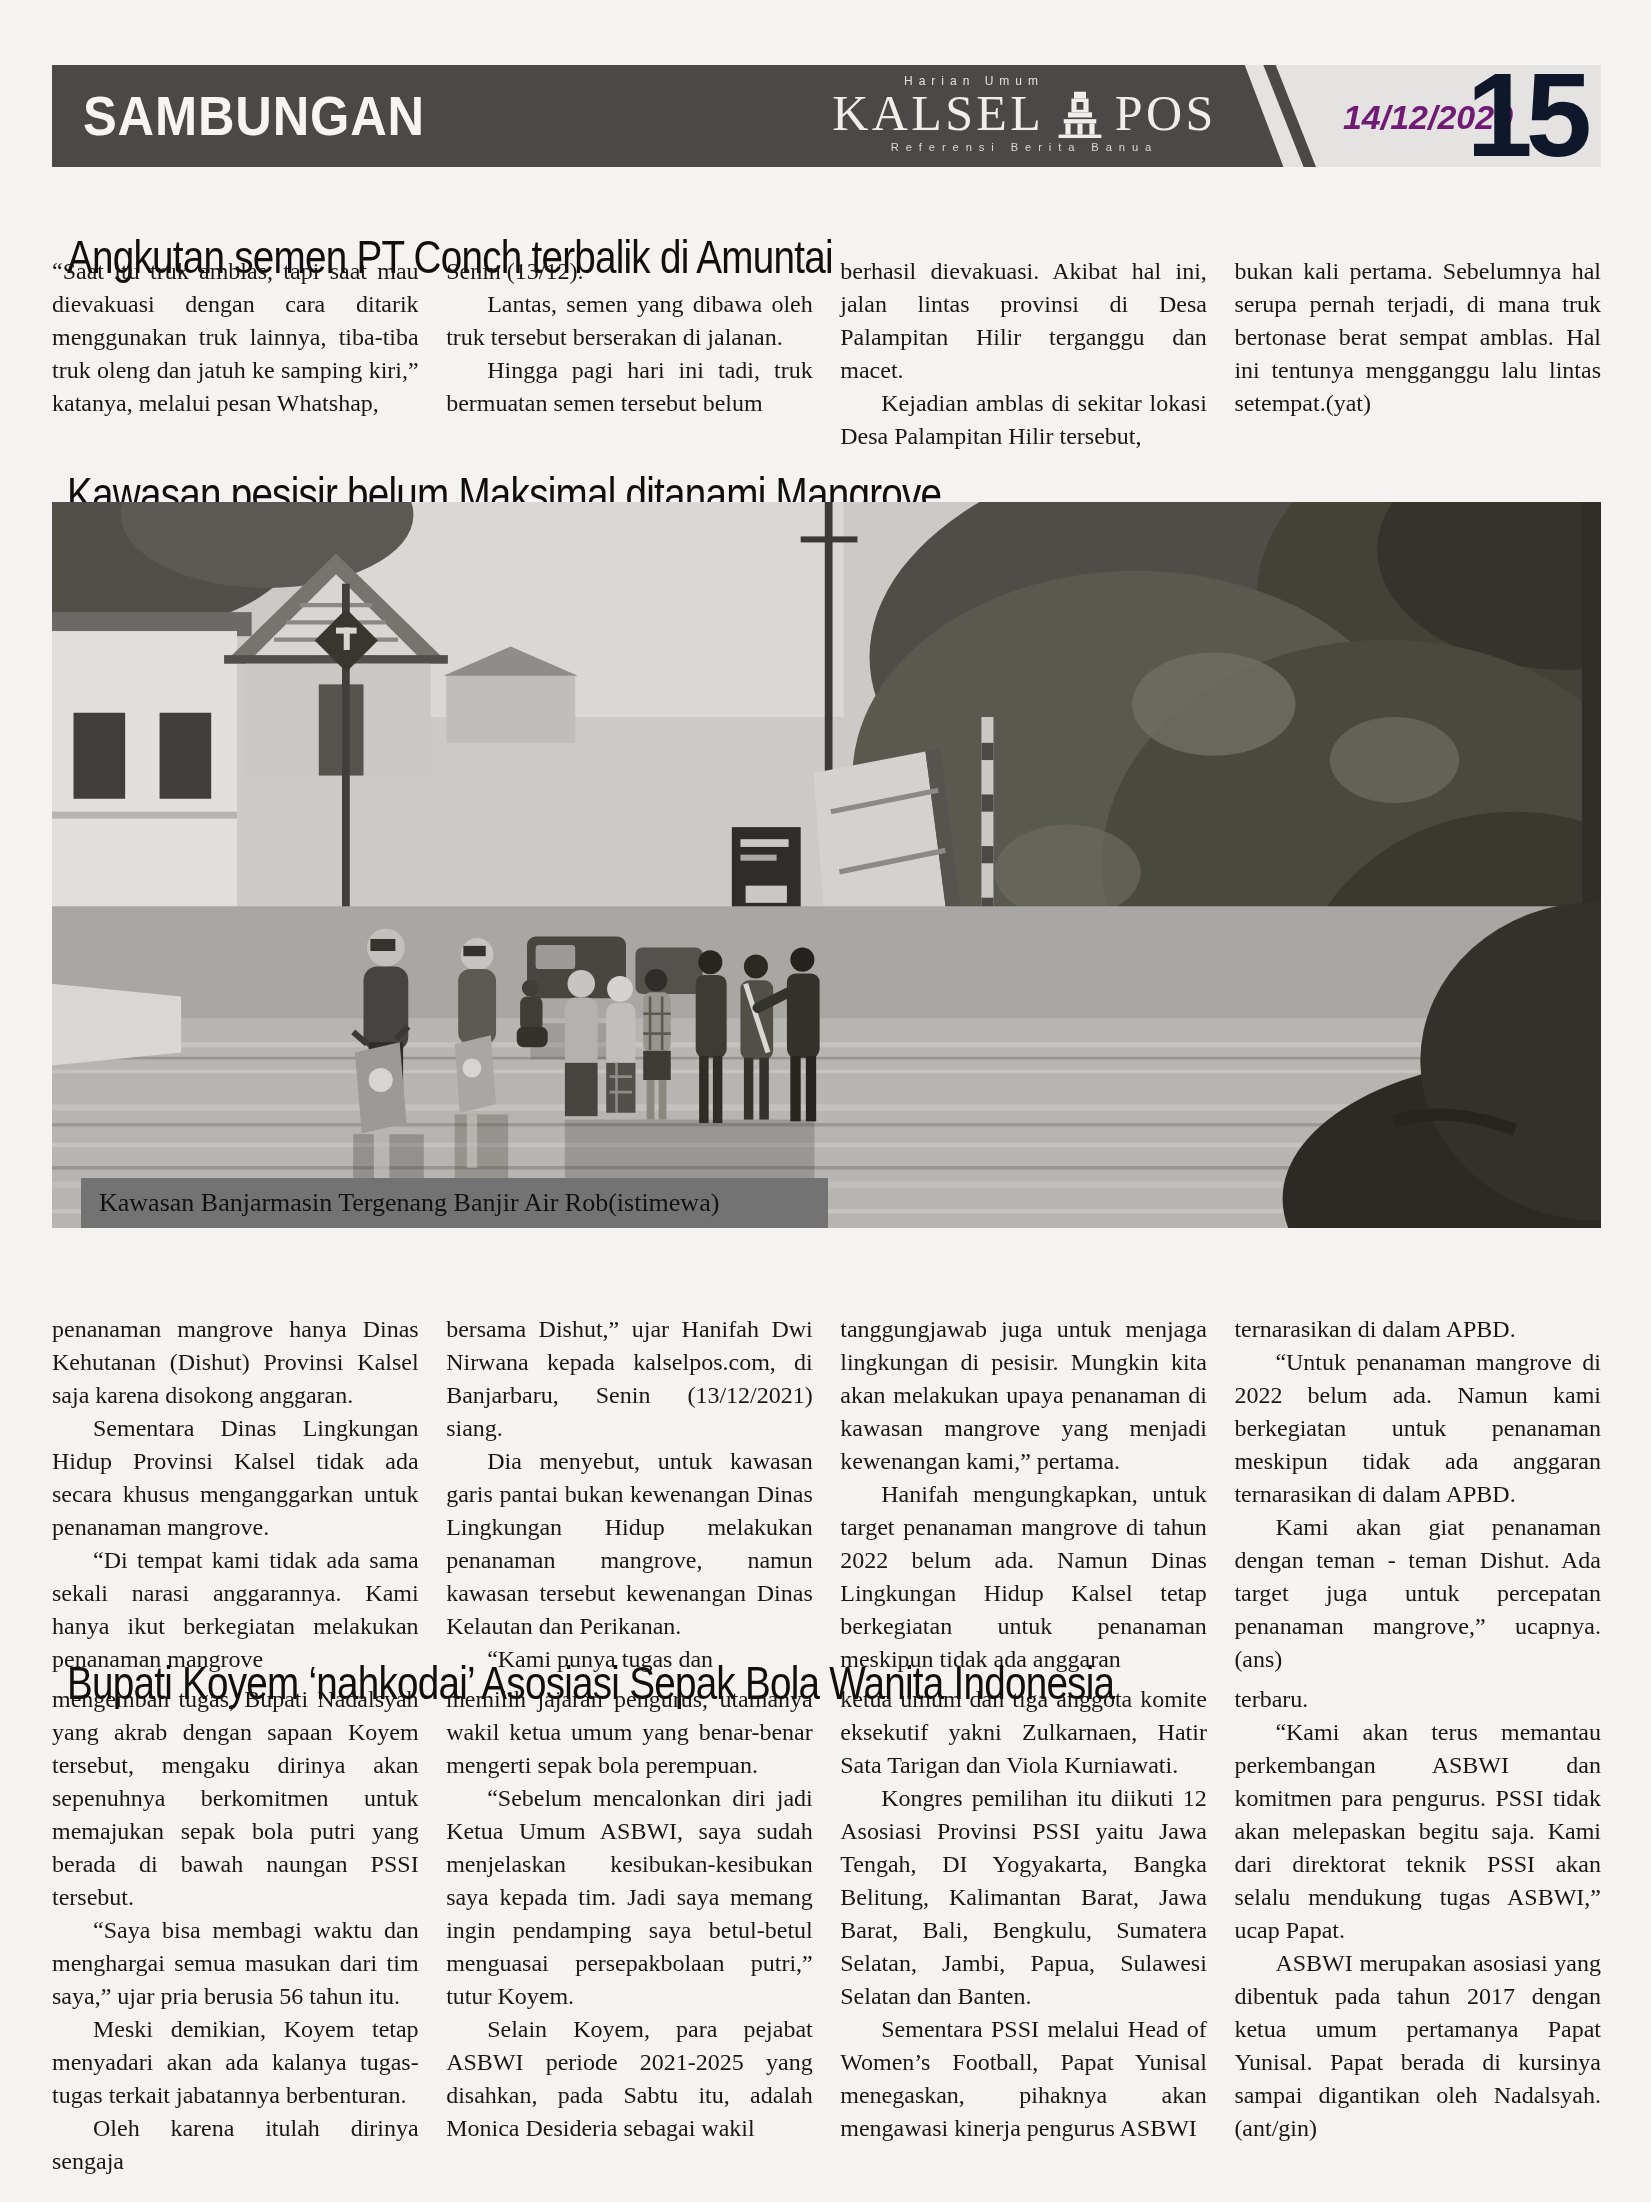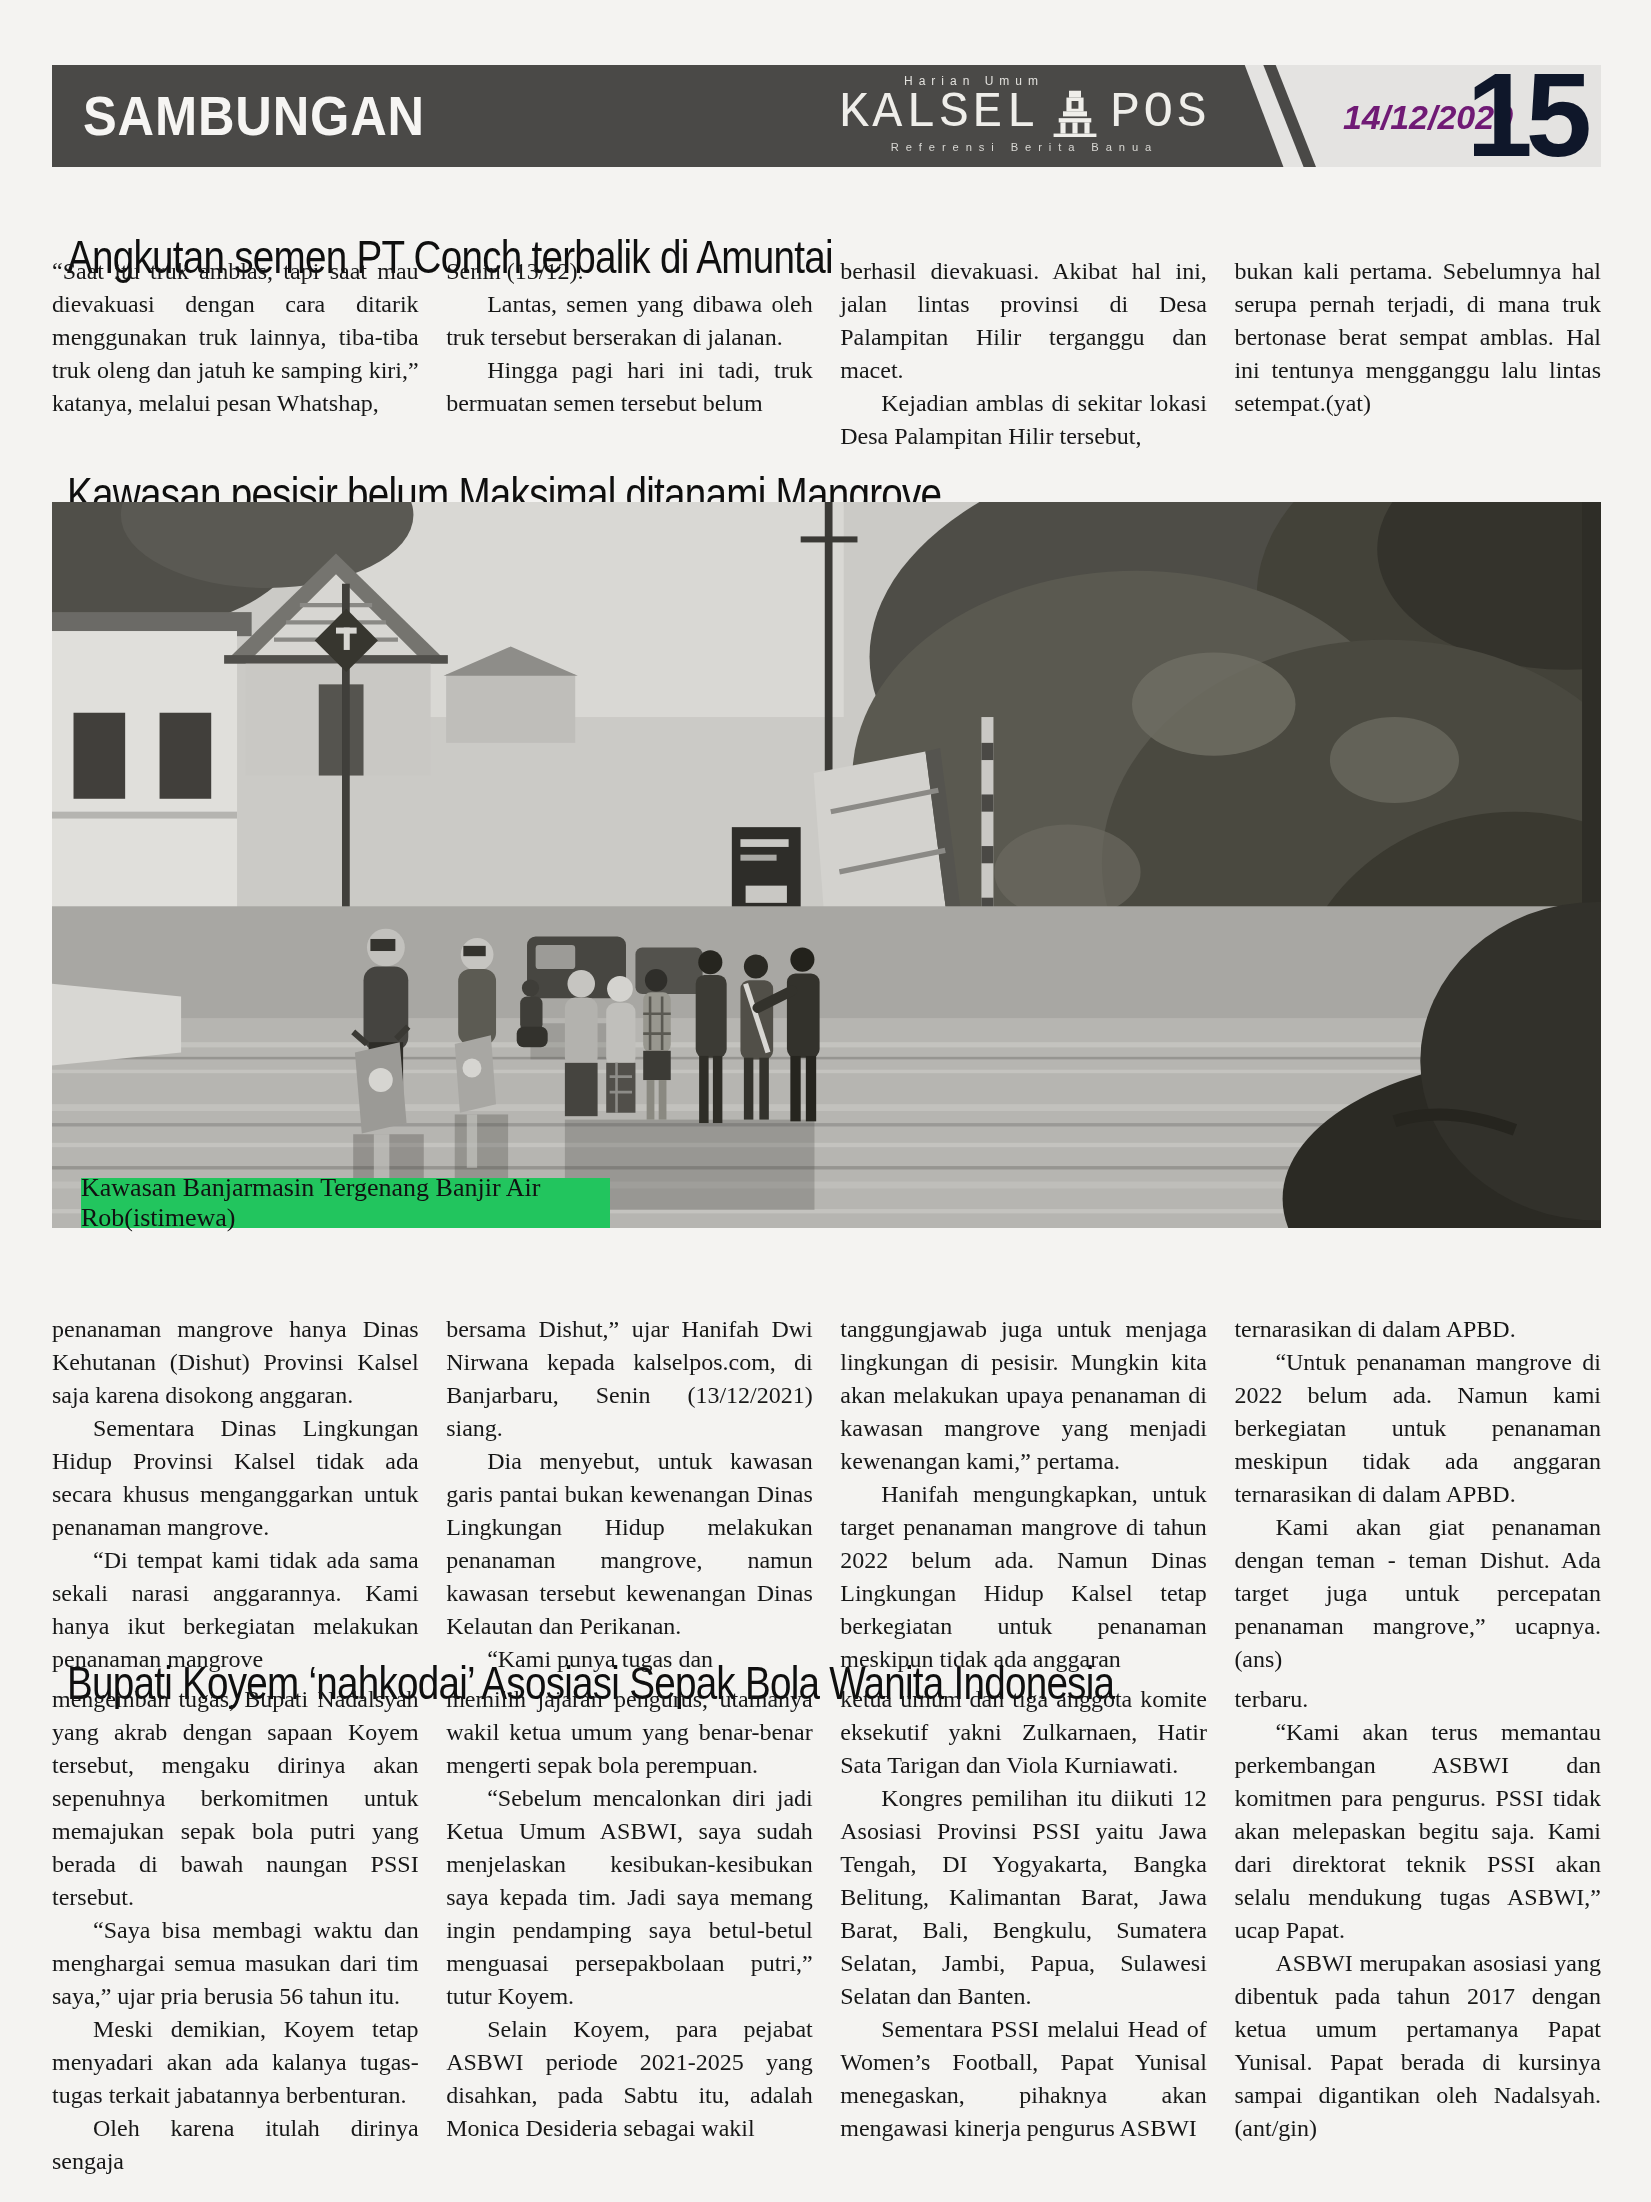--- a/index.html
+++ b/index.html
@@ -12,22 +12,22 @@
   .header-dark{position:absolute;left:0;top:0;width:100%;height:100%;background:#4a4947;
                clip-path:polygon(0 0,77% 0,79.5% 100%,0 100%);}
   .header-slash{position:absolute;left:0;top:0;width:100%;height:100%;background:#4a4947;
                clip-path:polygon(78.2% 0,79% 0,81.6% 100%,80.8% 100%);}
   .section-label{position:absolute;left:31px;top:20.6px;font-family:"Liberation Sans",sans-serif;
                  font-weight:800;font-size:55px;line-height:60px;color:#f6f5f3;letter-spacing:0.9px;
                  transform:scaleX(.92);transform-origin:left center;}
   .masthead{position:absolute;left:740px;top:3.4px;width:465px;height:95px;color:#efeeea;text-align:center;}
   .masthead-top{font-family:"Liberation Sans",sans-serif;font-size:12px;letter-spacing:6px;
                 text-align:left;padding-left:112px;margin-top:5.2px;color:#e2e1dd;}
-  .masthead-name{display:flex;align-items:center;justify-content:center;gap:10.3px;
-                 font-family:Liberation Mono, monospace;font-size:50px;line-height:50px;letter-spacing:3.4px;}
+  .masthead-name{display:flex;align-items:flex-end;justify-content:center;gap:10.3px;
+                 font-family:Liberation Serif, serif;font-size:50px;line-height:50px;letter-spacing:3.4px;}
   .masthead-icon{width:50px;height:48px;flex:0 0 auto;}
   .masthead-tagline{font-family:"Liberation Sans",sans-serif;font-size:11.2px;letter-spacing:6.9px;
                     margin-top:3.4px;color:#d9d8d4;}
   .header-date{position:absolute;left:1273px;top:33px;width:206px;text-align:center;
                font-family:"Liberation Sans",sans-serif;font-style:italic;font-weight:800;
                font-size:34px;color:#701a75;}
   .header-pagenum{position:absolute;right:16px;top:-5.2px;font-family:"Liberation Sans",sans-serif;
                   font-weight:900;font-size:119px;line-height:110px;letter-spacing:-6.9px;color:#0f172a;}
 
   
@@ -43,22 +43,22 @@
   .cols-1{top:255px;}
   .cols-2{top:1313px;}
   .cols-3{top:1683px;}
   .col{flex:1 1 0;font-size:24px;line-height:33px;text-align:justify;}
   .col p{margin:0;text-indent:41px;}
   .col p:first-child{text-indent:0;}
 
   
   .photo{position:absolute;left:52px;top:502px;width:1549px;height:726px;background:#b9b8b4;}
   .photo svg{display:block;width:100%;height:100%;}
-  .photo-caption{position:absolute;left:29px;top:676px;width:529px;height:50px;background:#22c55e;
-                 display:flex;align-items:center;padding-left:0;box-sizing:border-box;
+  .photo-caption{position:absolute;left:29px;top:676px;width:747px;height:50px;background:#737373;
+                 display:flex;align-items:center;padding-left:18px;box-sizing:border-box;
                  font-size:26px;color:#111;}
 </style>
 </head>
 <body>
 
 <div class="page">
 
   <div class="header-bar">
     <div class="header-dark"></div>
     <div class="header-slash"></div>

